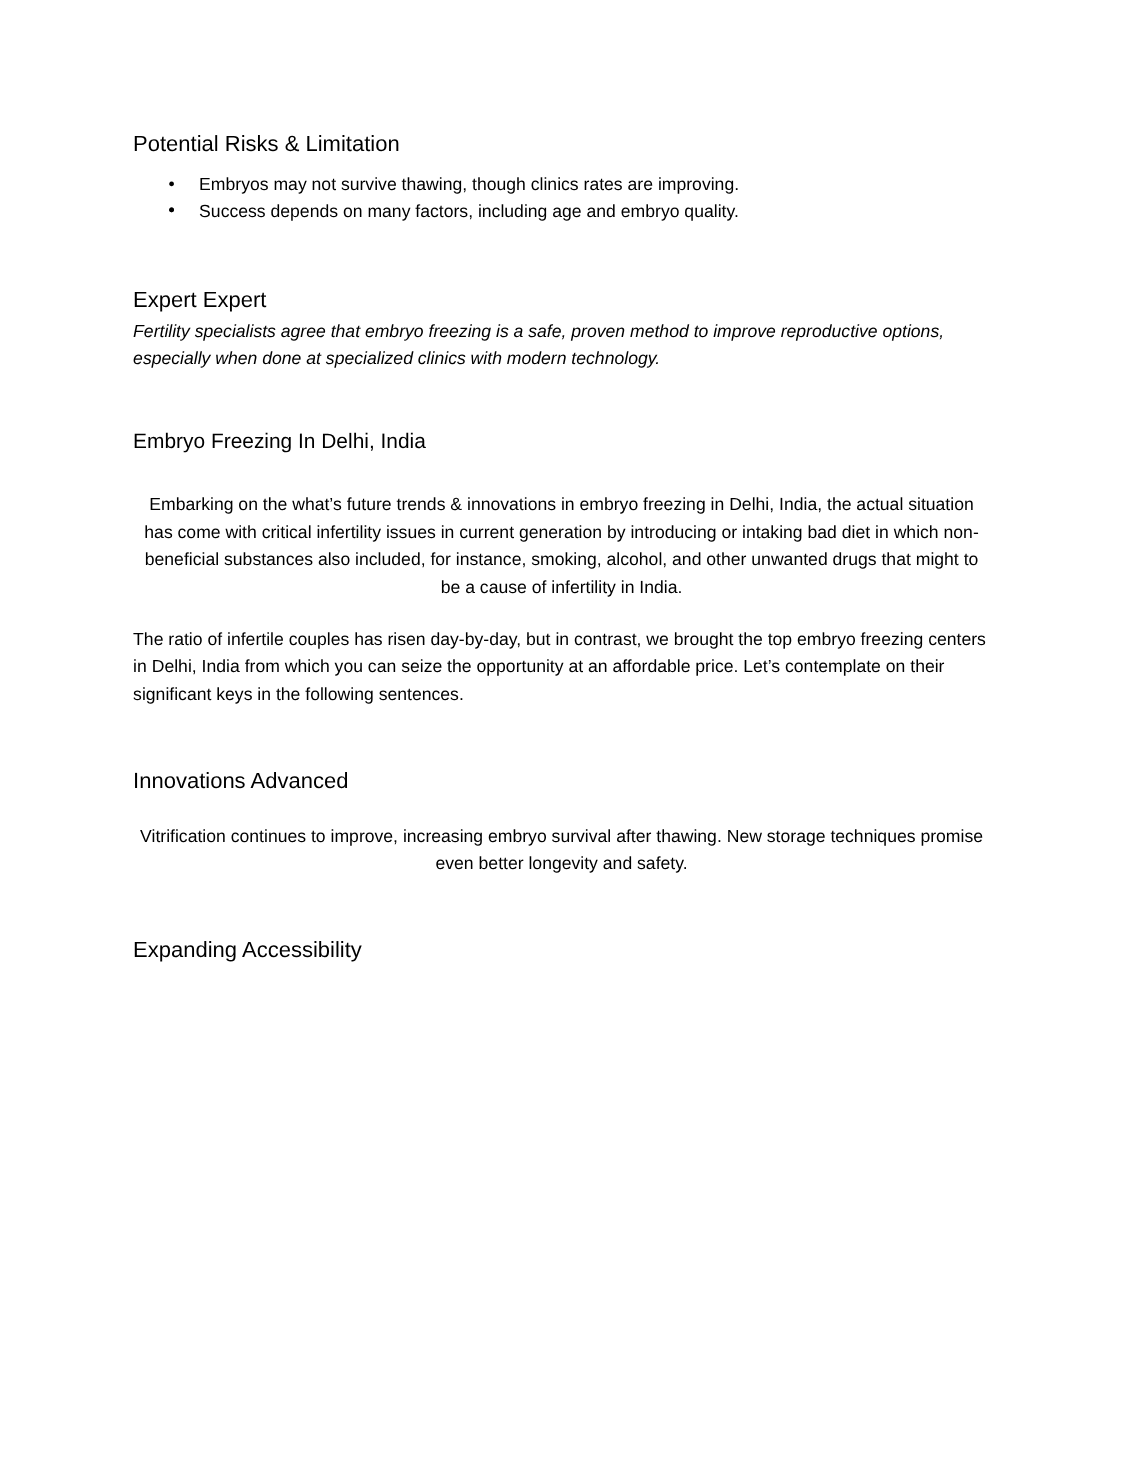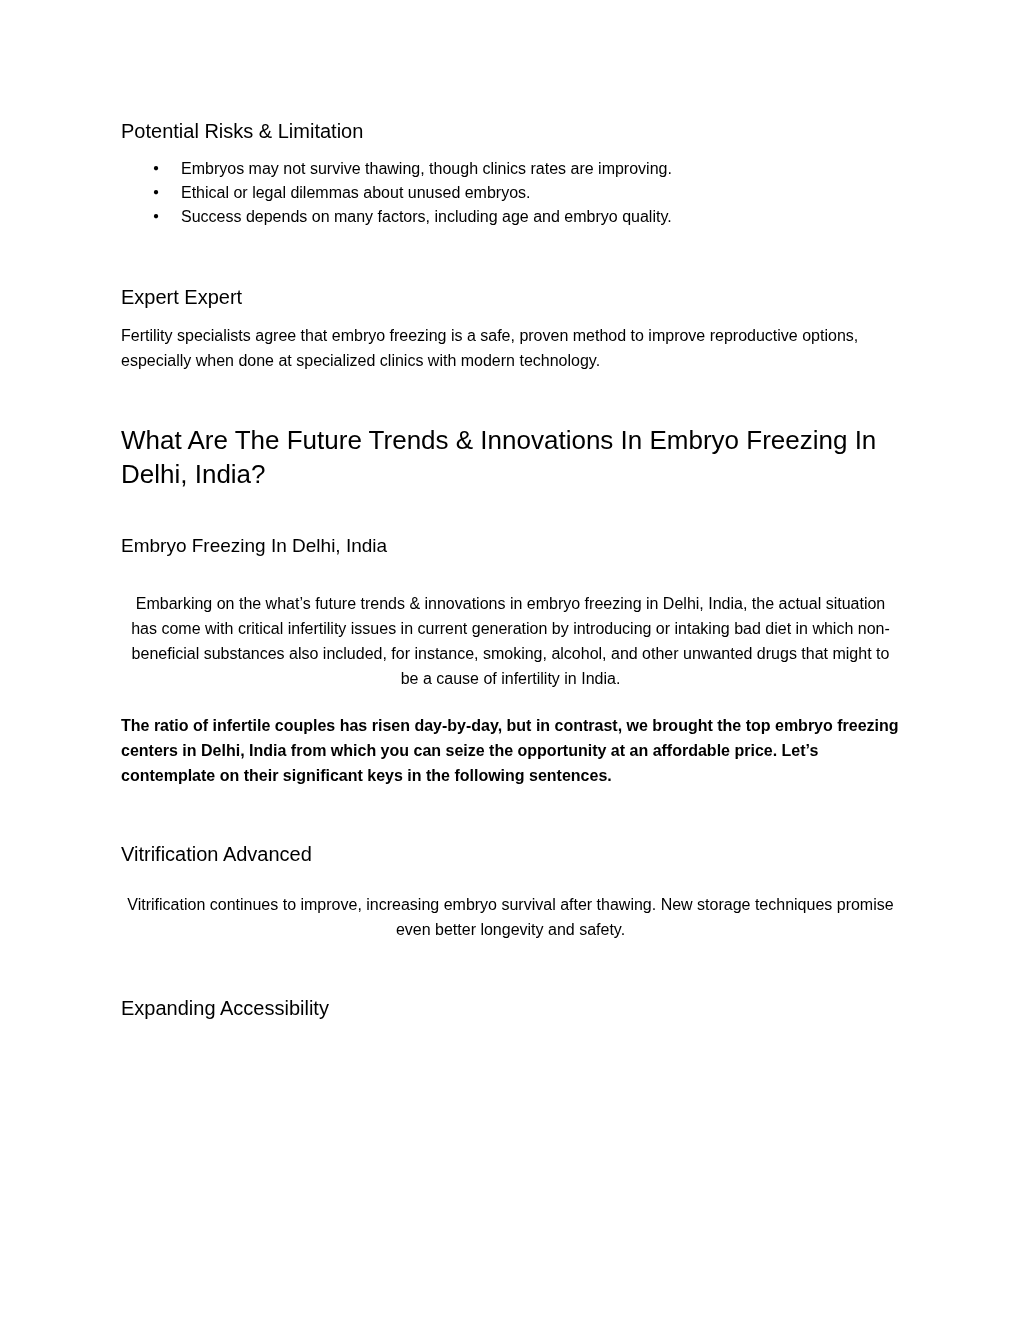--- a/index.html
+++ b/index.html
@@ -58,68 +58,66 @@
   ul.bullets li .marker {
     position: absolute;
     left: 32px;
     top: 6px;
     font-size: 10px;
     line-height: 10px;
   }
 
   .sec-risks    { margin-top: 0; }
   .sec-expert   { margin-top: 55px; }
-  .sec-expert .body-text   { margin-top: 13px; }
+  .sec-expert .body-text   { margin-top: 3px; font-style: italic; }
   .sec-future   { margin-top: 50px; }
   .sec-future .h-sub       { margin-top: 42px; }
   .sec-future .para-1      { margin-top: 33px; text-align: center; }
-  .sec-future .para-2      { margin-top: 22px; font-weight: bold; }
+  .sec-future .para-2      { margin-top: 22px; }
   .sec-tech     { margin-top: 53px; }
   .sec-tech .body-text     { margin-top: 25px; text-align: center; }
   .sec-access   { margin-top: 53px; }
   .sec-access .body-text   { margin-top: 13px; }
 </style>
 </head>
 <body>
 
 <div class="page">
   <div class="content">
 
     <section class="sec-risks">
       <h2 class="h-section">Potential Risks &amp; Limitation</h2>
       <ul class="bullets">
         <li>
           <span class="marker">●</span>
           <span>Embryos may not survive thawing, though clinics rates are improving.</span>
         </li>
         <li>
           <span class="marker">●</span>
-          <span>Ethical or legal dilemmas about unused embryos.</span>
         </li>
         <li>
           <span class="marker">●</span>
           <span>Success depends on many factors, including age and embryo quality.</span>
         </li>
       </ul>
     </section>
 
     <section class="sec-expert">
       <h2 class="h-section">Expert Expert</h2>
       <p class="body-text">Fertility specialists agree that embryo freezing is a safe, proven method to improve reproductive options, especially when done at specialized clinics with modern technology.</p>
     </section>
 
     <section class="sec-future">
-      <h1 class="h-big">What Are The Future Trends &amp; Innovations In Embryo Freezing In Delhi, India?</h1>
       <h3 class="h-sub">Embryo Freezing In Delhi, India</h3>
       <p class="body-text para-1">Embarking on the what’s future trends &amp; innovations in embryo freezing in Delhi, India, the actual situation has come with critical infertility issues in current generation by introducing or intaking bad diet in which non-beneficial substances also included, for instance, smoking, alcohol, and other unwanted drugs that might to be a cause of infertility in India.</p>
       <p class="body-text para-2">The ratio of infertile couples has risen day-by-day, but in contrast, we brought the top embryo freezing centers in Delhi, India from which you can seize the opportunity at an affordable price. Let’s contemplate on their significant keys in the following sentences.</p>
     </section>
 
     <section class="sec-tech">
-      <h2 class="h-section">Vitrification Advanced</h2>
+      <h2 class="h-section">Innovations Advanced</h2>
       <p class="body-text">Vitrification continues to improve, increasing embryo survival after thawing. New storage techniques promise even better longevity and safety.</p>
     </section>
 
     <section class="sec-access">
       <h2 class="h-section">Expanding Accessibility</h2>
     </section>
 
   </div>
 </div>
 

